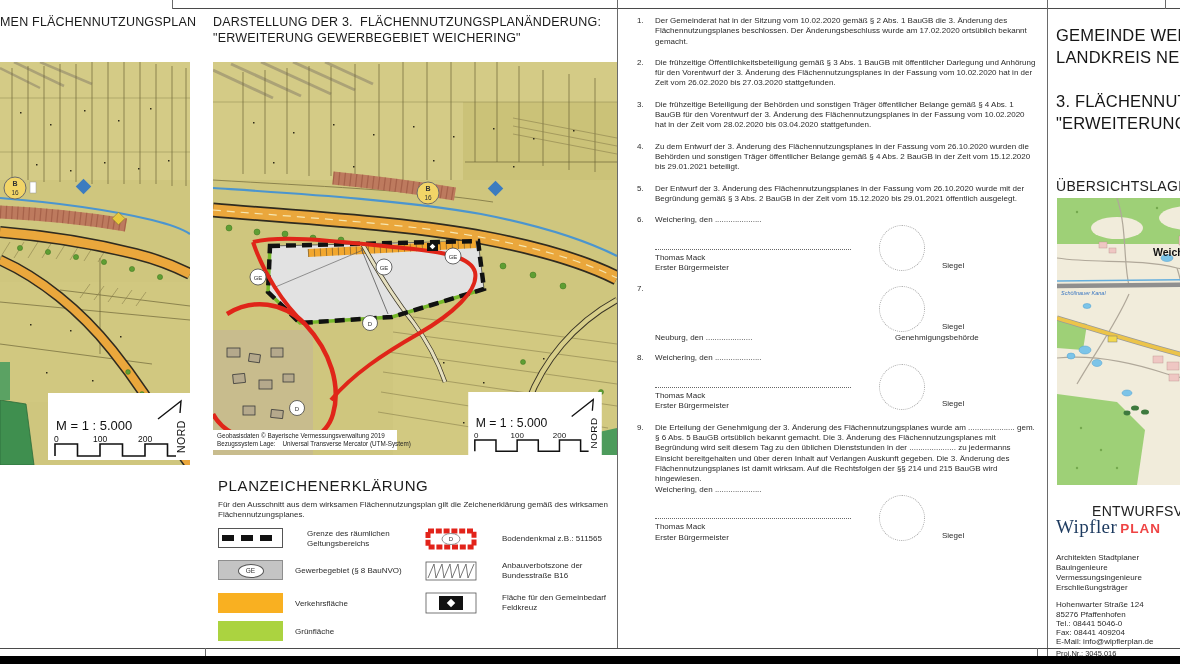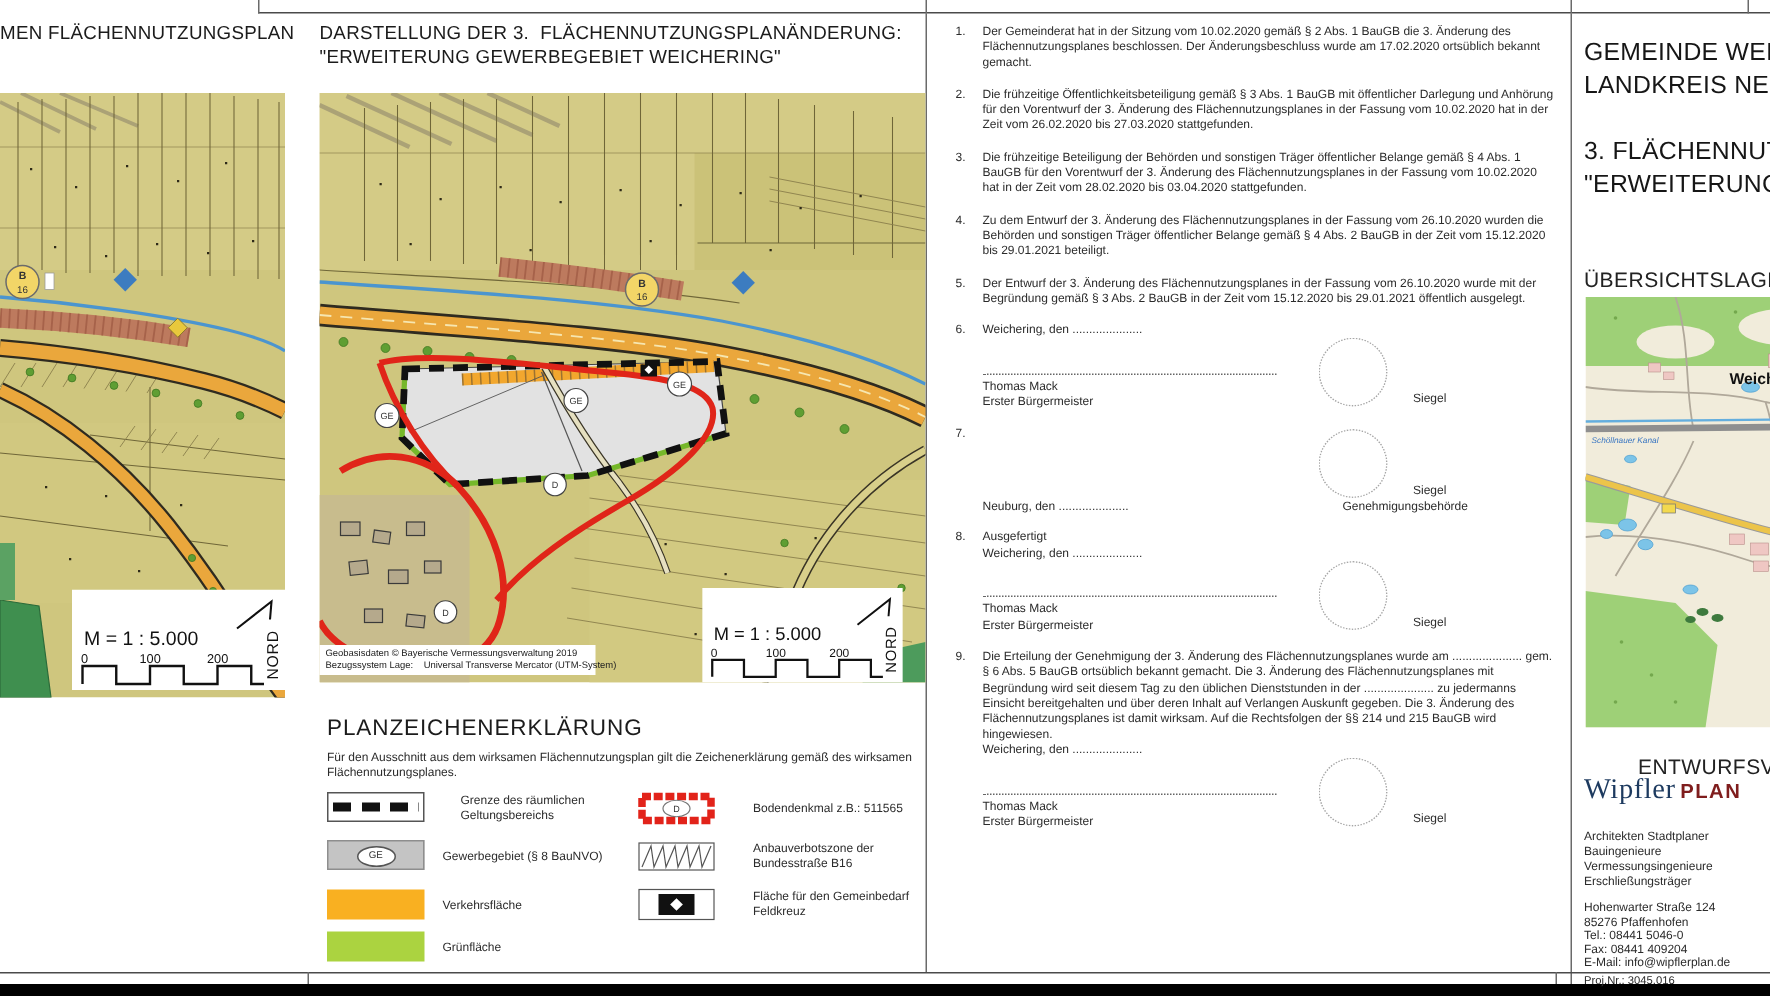--- a/index.html
+++ b/index.html
@@ -31,21 +31,21 @@
   .sym{position:absolute;width:65px;height:20px;border:1px solid #555;background:#fff;box-sizing:border-box;}
   .sym.noborder{border:none;}
   .dash-line{height:6px;margin:6px 3px;background:repeating-linear-gradient(90deg,#111 0 12px,rgba(0,0,0,0) 12px 19px);}
   .ge-pill{display:block;width:24px;height:12px;border:1px solid #555;border-radius:50%;background:#fff;font-size:6.5px;text-align:center;line-height:12px;margin:3px auto;color:#333;}
   .leg-label{position:absolute;font-size:8px;line-height:9.5px;color:#2b2b2b;width:130px;}
   
   .credits{position:absolute;left:213px;top:430px;width:176px;background:#fff;padding:2px 4px 3px 4px;}
   .credits div{font-size:6.3px;line-height:7.6px;color:#222;white-space:pre;}
   
   .logo-wipfler{font-family:"Liberation Serif",serif;font-size:19px;color:#1d3a5f;letter-spacing:.4px;}
-  .logo-plan{font-size:13.5px;font-weight:bold;color:#7f1d1d;letter-spacing:1px;margin-left:3px;}
+  .logo-plan{font-size:13.5px;font-weight:bold;color:#ef4444;letter-spacing:1px;margin-left:3px;}
   .addr{font-size:8px;line-height:8.8px;color:#2b2b2b;}
   .company{font-size:8px;line-height:10px;color:#2b2b2b;}
 </style>
 </head>
 <body>
 
 <div class="hline" style="left:172px;top:8px;width:1008px;"></div>
 <div class="vline" style="left:172px;top:0;height:9px;"></div>
 <div class="vline" style="left:617px;top:0;height:9px;"></div>
 <div class="vline" style="left:1047px;top:0;height:9px;"></div>
@@ -414,21 +414,20 @@
         <div class="seal-label" style="left:287px;top:38px;">Siegel</div>
         <div class="seal-label" style="left:240px;top:49px;">Genehmigungsbehörde</div>
         <div class="seal-label" style="left:0;top:49px;">Neuburg, den .....................</div>
       </div>
     </div>
   </div>
 
   <div class="vv-item">
     <div class="vv-num">8.</div>
     <div class="vv-body">
-      <p>Ausgefertigt</p>
       <p>Weichering, den .....................</p>
       <div class="sig-block">
         <div class="sig-lines">
           <div class="sig-dots"></div>
           <div>Thomas Mack</div>
           <div>Erster Bürgermeister</div>
         </div>
         <div class="seal" style="left:224px;top:0;"></div>
         <div class="seal-label" style="left:287px;bottom:2px;">Siegel</div>
       </div>

